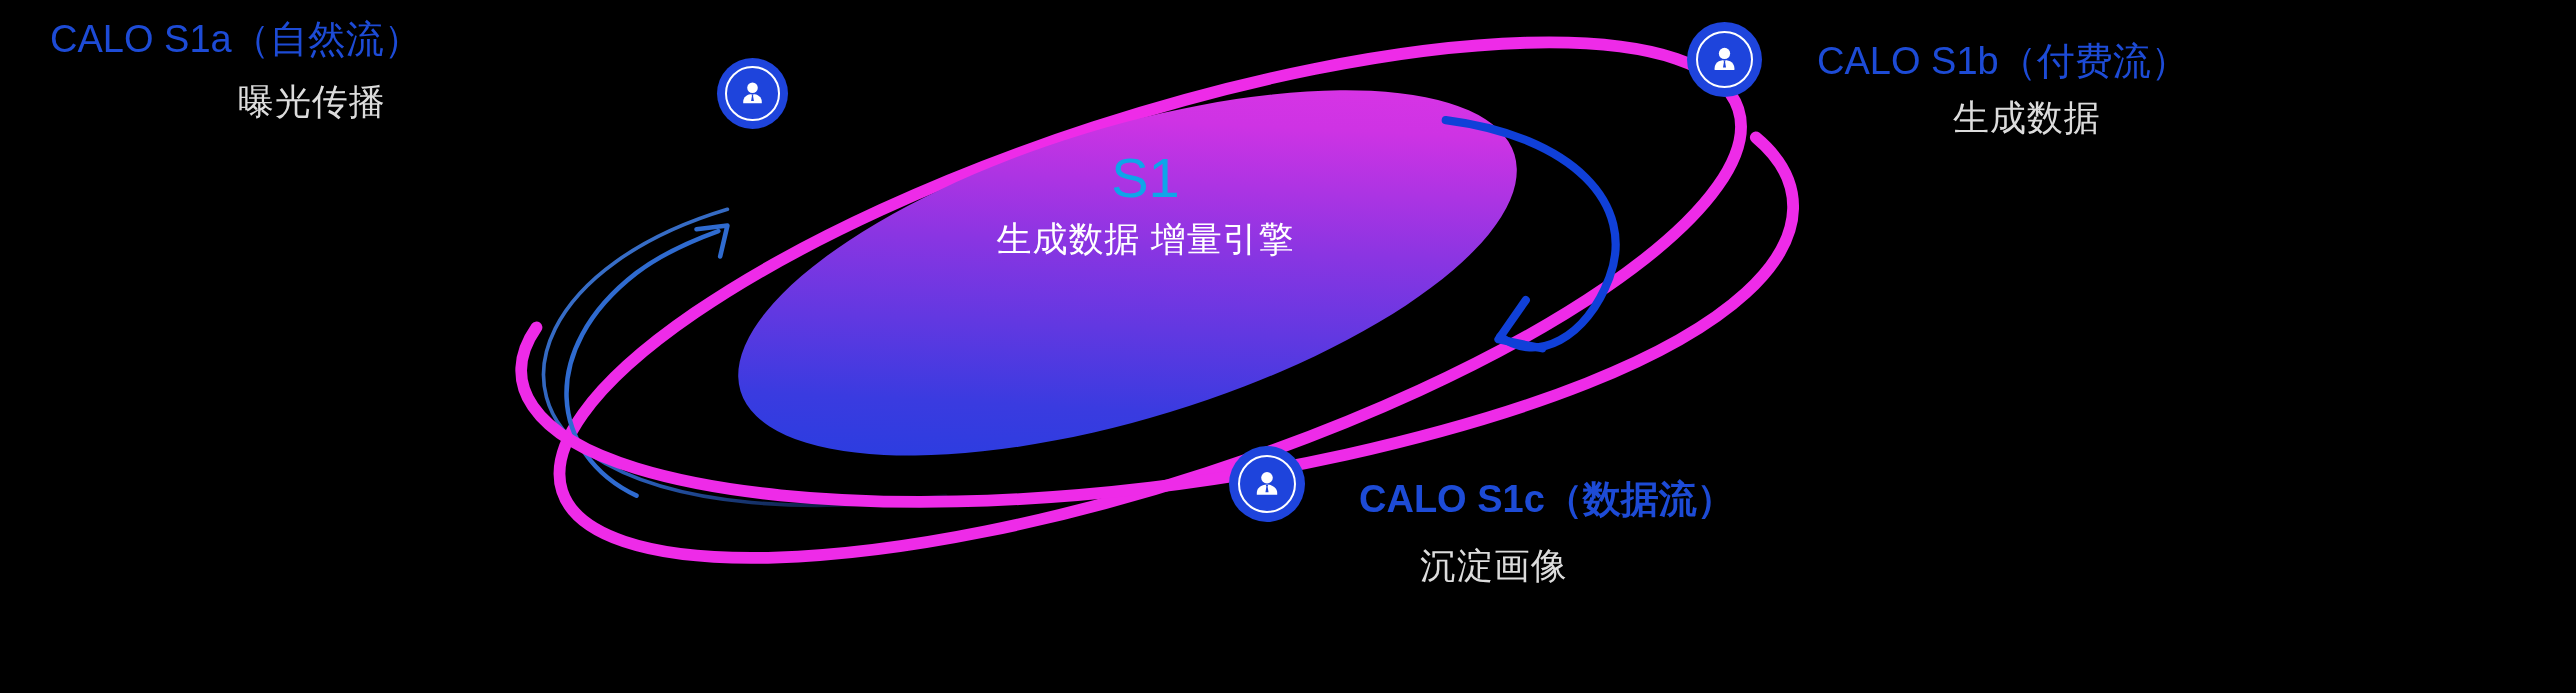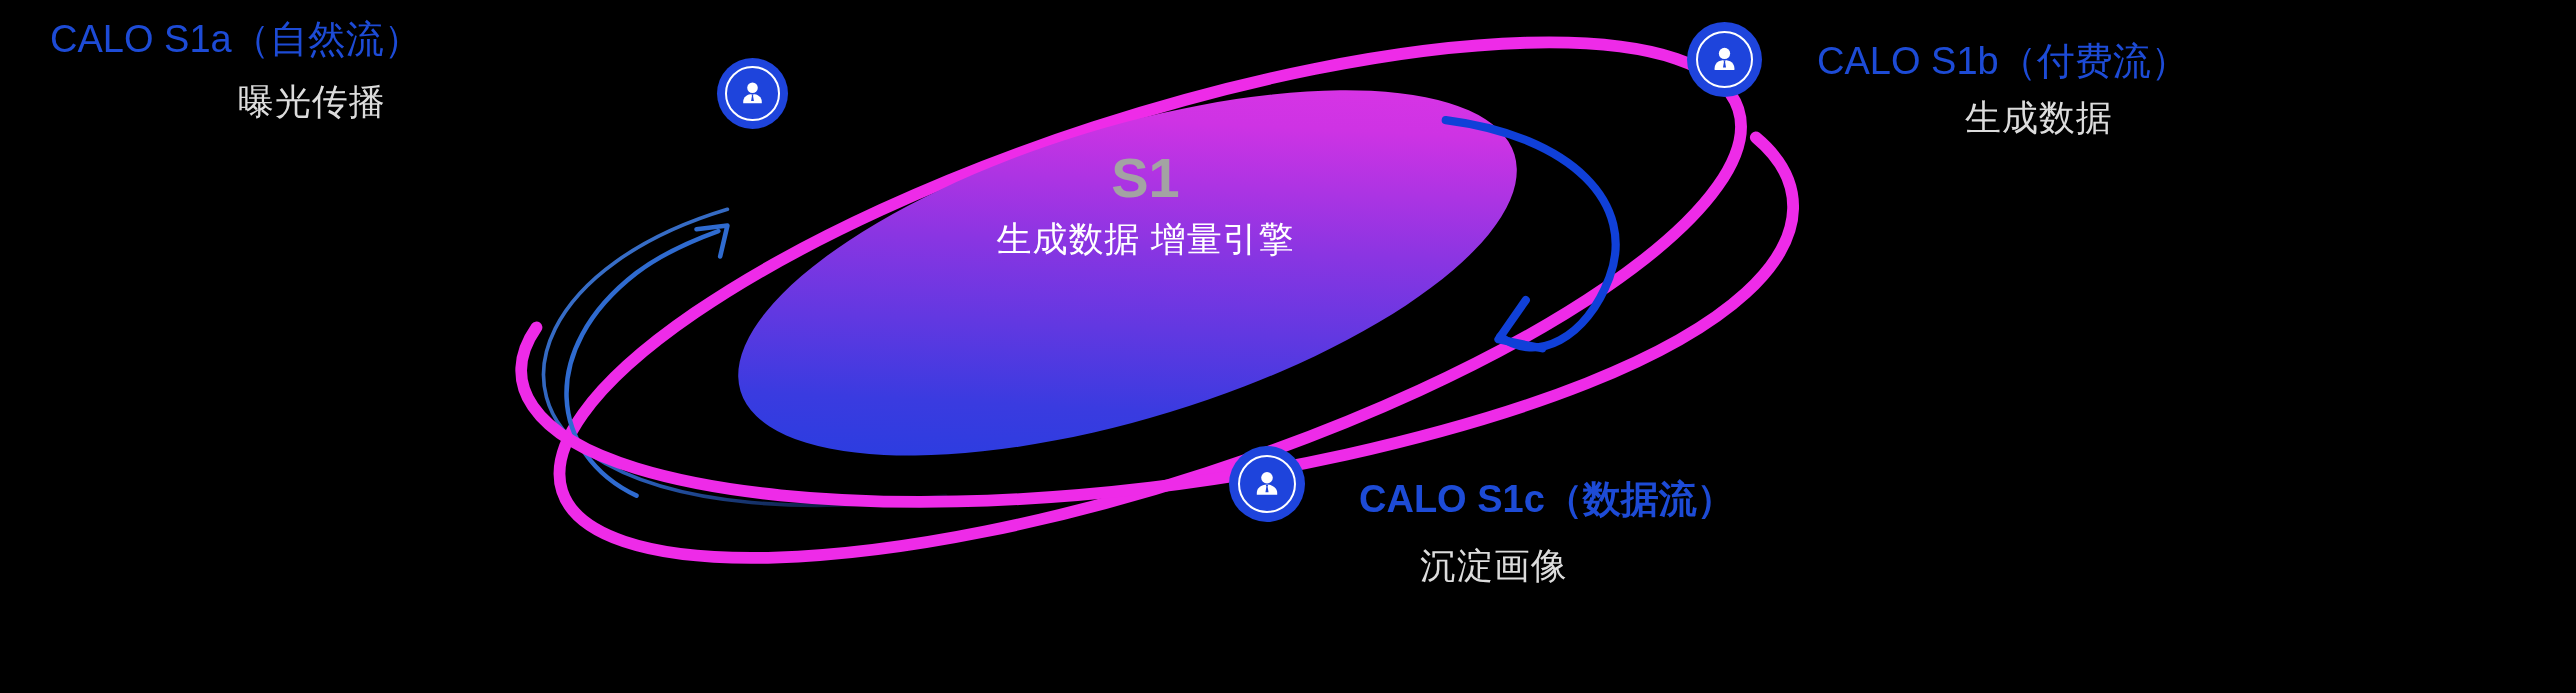--- a/index.html
+++ b/index.html
@@ -68,24 +68,24 @@
   
   #core-text {
     position: absolute;
     left: 909px;
     top: 150px;
     width: 473px;
     text-align: center;
     pointer-events: none;
   }
   #core-title {
-    color: #a3a3a3;
+    color: #0ea5e9;
     font-size: 56px;
     line-height: 1.0;
-    font-weight: 700;
+    font-weight: 400;
   }
   #core-sub {
     color: #FFFFFF;
     font-size: 35px;
     line-height: 1.0;
     margin-top: 14.5px;
     font-weight: 400;
     letter-spacing: 0.9px;
   }
 </style>
@@ -170,19 +170,19 @@
       <circle cx="12" cy="7.6" r="4.1"></circle>
       <path d="M12 12.4c-4.2 0-7.2 2.6-7.2 5.9v1.3h14.4v-1.3c0-3.3-3-5.9-7.2-5.9z"></path>
       <path d="M11.1 12.6h1.8l-0.5 1.1 0.7 4.2h-2.2l0.7-4.2z" fill="#1E44DC"></path>
     </svg>
   </div>
 
   <div class="label-blue" style="left:50px; top:20px;">CALO S1a（自然流）</div>
   <div class="label-white" style="left:238px; top:82px;text-align:center;">曝光传播</div>
 
   <div class="label-blue" style="left:1817px; top:42px;">CALO S1b（付费流）</div>
-  <div class="label-white" style="left:1953px; top:98px;margin-left:12px;">生成数据</div>
+  <div class="label-white" style="left:1953px; top:98px;">生成数据</div>
 
   <div class="label-blue" style="left:1359px; top:480px;font-weight:bold;">CALO S1c（数据流）</div>
   <div class="label-white" style="left:1420px; top:546px;">沉淀画像</div>
 
 </div>
 
 
 </body></html>

